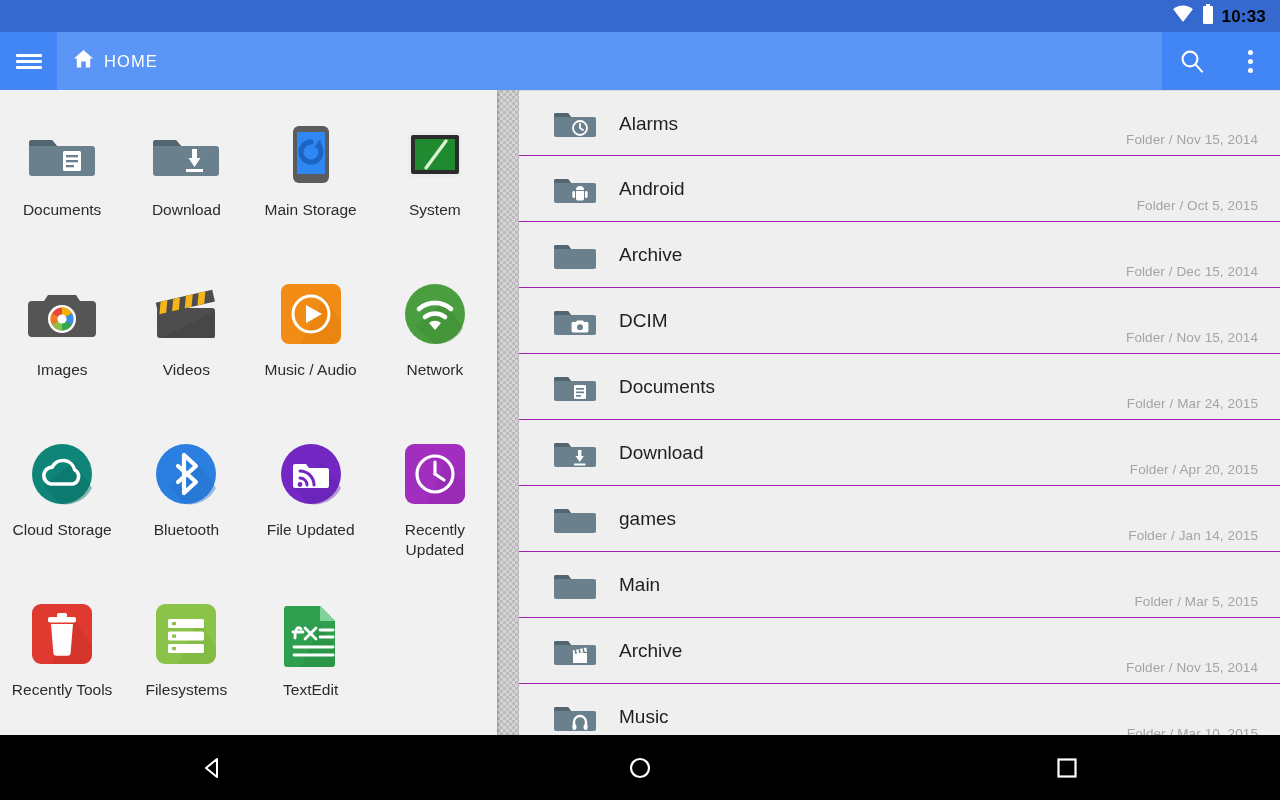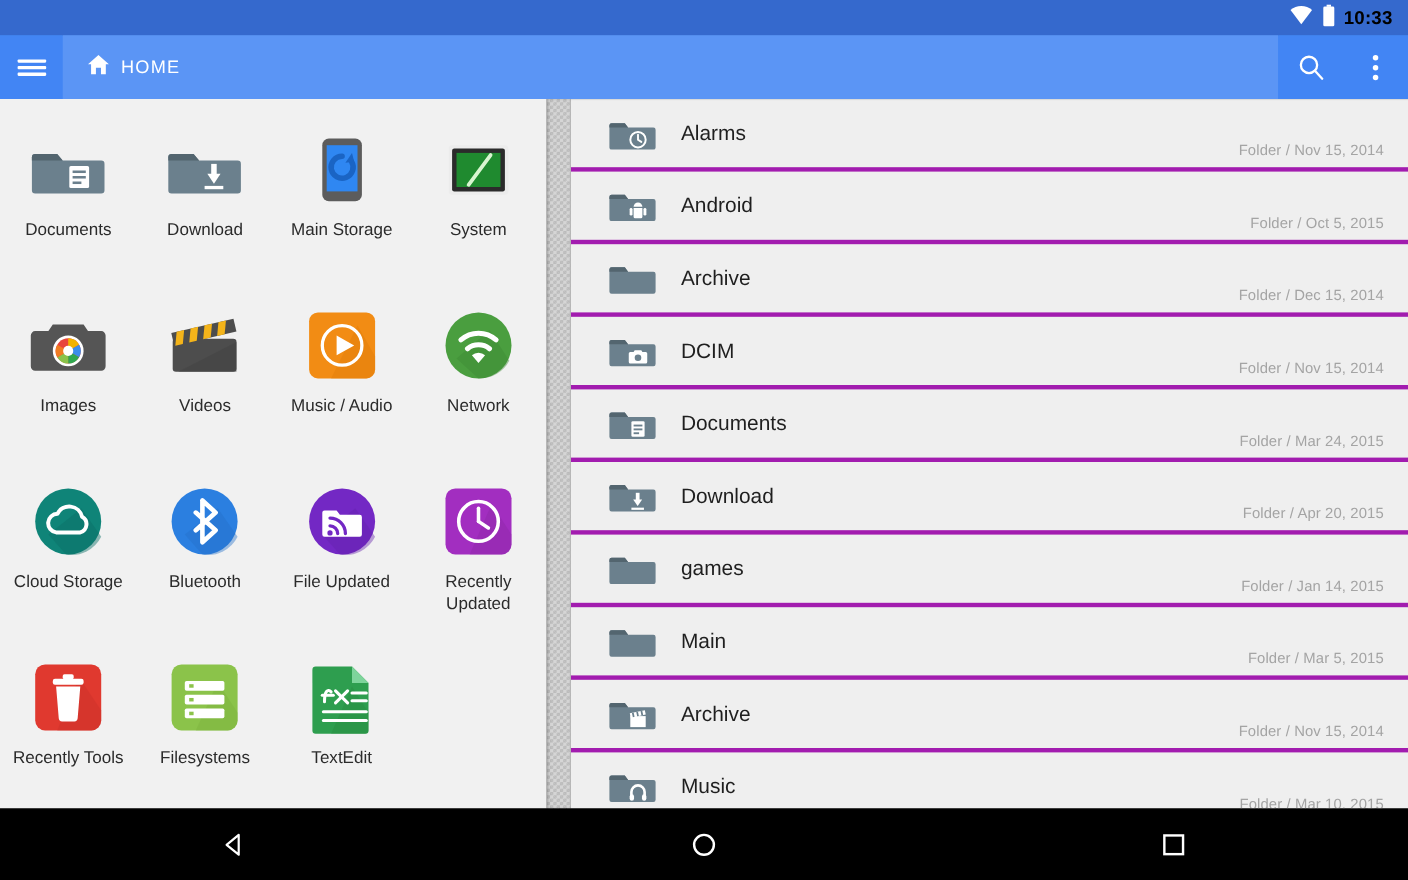--- a/index.html
+++ b/index.html
@@ -38,21 +38,21 @@
     background: #4285f4; cursor: pointer;
   }
   .ham span {
     display: block; width: 26px; height: 3px; background: #fff;
     margin: 3px 0; border-radius: 1px;
   }
   .crumbbar {
     flex: 1 1 auto;
     background: #5b95f5;
     display: flex; align-items: center;
-    padding-left: 22px; gap: 10px;
+    padding-left: 16px; gap: 10px;
   }
   .crumb-label {
     color: #ffffff; font-size: 16.5px; letter-spacing: 1.1px;
     font-variant: small-caps; text-transform: uppercase;
   }
   .tb-actions {
     flex: 0 0 118px; display: flex; align-items: center;
     justify-content: space-around; background: #4285f4;
   }
   .tb-btn { cursor: pointer; display:flex; align-items:center; justify-content:center;
@@ -99,21 +99,21 @@
     background-position: 0 0, 3px 3px;
     box-shadow: inset 2px 0 3px -1px rgba(0,0,0,.28), inset -1px 0 2px -1px rgba(0,0,0,.2);
   }
 
   .right-pane {
     flex: 1 1 auto; background: #efefef;
     overflow: hidden; position: relative;
   }
   .filerow {
     position: relative; height: 66px;
-    border-bottom: 4px solid #a21caf;
+    border-bottom: 1px solid #a21caf;
     display: flex; align-items: center;
     padding-left: 33px; cursor: pointer;
   }
   .filerow:first-child { border-top: 1px solid #dadada; }
   .fr-icon { width: 46px; height: 46px; flex: 0 0 46px; }
   .fr-name {
     margin-left: 21px; font-size: 19px; color: #1f1f1f;
     line-height: 1;
   }
   .fr-meta {

